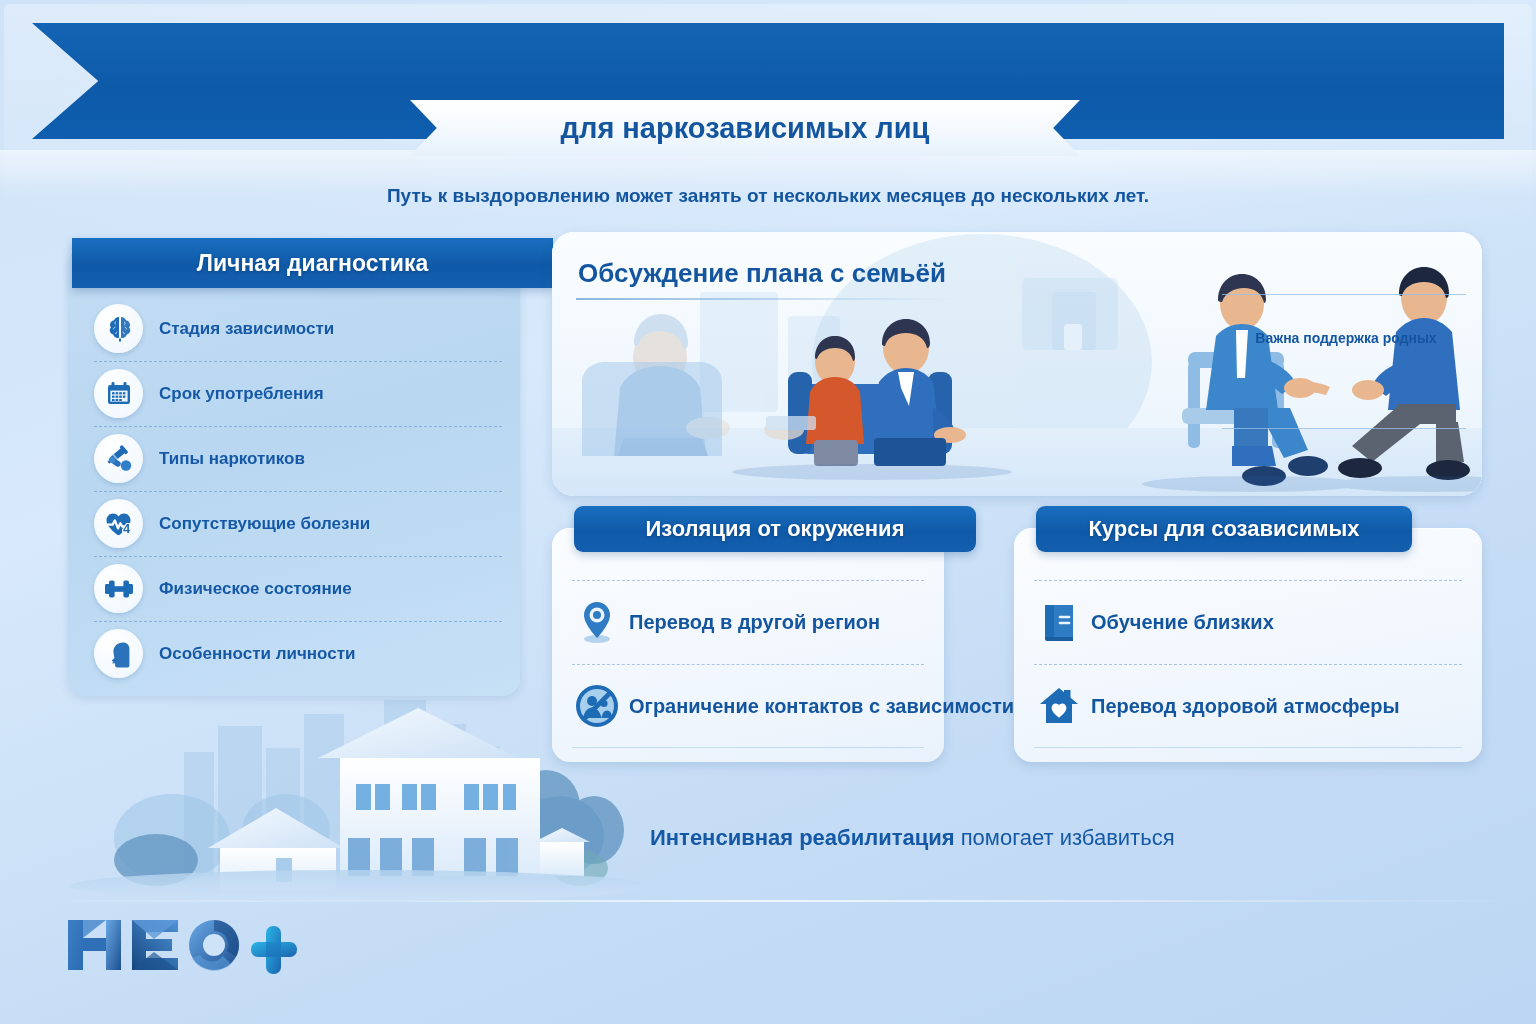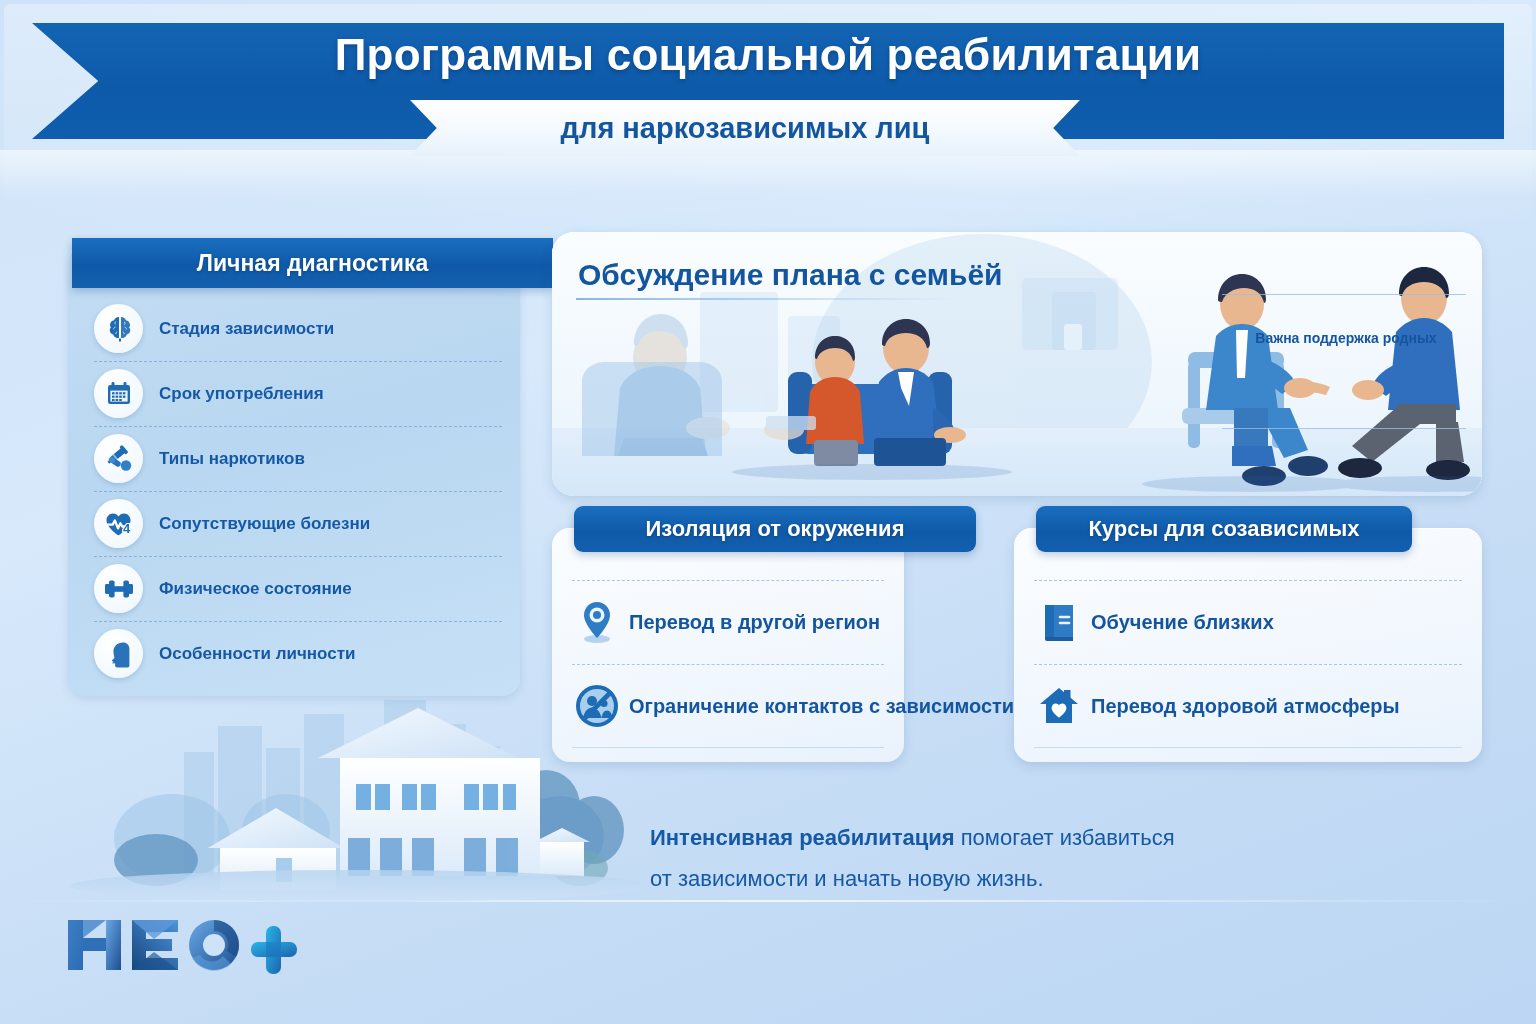--- a/index.html
+++ b/index.html
@@ -99,21 +99,21 @@
   
   .maincard{
     position:absolute; left:552px; top:232px; width:930px; height:264px;
     background:linear-gradient(170deg,#fbfdff 0%,#f4f9fe 45%,#eaf3fc 100%);
     border-radius:22px;
     box-shadow:0 4px 12px rgba(30,80,140,.15), inset 0 1px 0 rgba(255,255,255,.85);
     overflow:hidden;
   }
   .maincard-title{
     position:absolute; left:26px; top:26px;
-    color:#14559f; font-size:30px; font-weight:bold; white-space:nowrap; z-index:5;
+    color:#14559f; font-size:26px; font-weight:bold; white-space:nowrap; z-index:5;
   }
   .title-rule{
     position:absolute; left:24px; top:66px; width:378px; height:2px;
     background:linear-gradient(90deg,rgba(120,170,220,.85),rgba(120,170,220,0)); z-index:5;
   }
   .aside-note{
     position:absolute; right:22px; top:96px; width:228px;
     text-align:center; color:#14559f; font-size:14px; font-weight:bold;
     line-height:1.45; z-index:5;
   }
@@ -121,21 +121,21 @@
   .note-rule-b{ position:absolute; right:16px; top:196px; width:244px; height:1px; background:rgba(150,190,230,.8); z-index:4;}
   .scene{ position:absolute; inset:0; z-index:1; }
 
   
   .minicard{
     position:absolute; top:528px; height:234px;
     background:linear-gradient(170deg,#fbfdff 0%,#f3f8fe 50%,#e9f2fc 100%);
     border-radius:18px;
     box-shadow:0 4px 11px rgba(30,80,140,.15), inset 0 1px 0 rgba(255,255,255,.85);
   }
-  #card-isolation{ left:552px;  width:352px;padding-left:36px; }
+  #card-isolation{ left:552px;  width:392px;padding-left:36px; }
   #card-courses  { left:1014px; width:468px; }
   .minipill{
     position:absolute; top:-22px; height:46px;
     background:linear-gradient(180deg,#1a6ec0 0%,#0f5aa8 55%,#135fae 100%);
     border-radius:9px; display:flex; align-items:center; justify-content:center;
     color:#fff; font-size:22px; font-weight:bold; white-space:nowrap;
     text-shadow:0 1px 3px rgba(8,45,90,.45);
     box-shadow:0 3px 8px rgba(20,70,130,.28);
   }
   #pill-isolation{ left:22px; width:402px; }
@@ -170,23 +170,23 @@
 </head>
 <body>
 
 <div id="stage">
 
   <div class="frame-glow"></div>
   <div class="bg-sheen"></div>
   <div class="bg-sheen2"></div>
 
   <div class="ribbon"></div>
-  <div class="ribbon-title">Программы социальной реабилитации</div>
   <div class="subribbon"></div>
   <div class="subribbon-text">для наркозависимых лиц</div>
+  <div class="lede">Путь к выздоровлению может занять от нескольких месяцев до нескольких лет.</div>
 
   <svg class="house-art" viewBox="0 0 580 230">
     <defs>
       <linearGradient id="gSky" x1="0" y1="0" x2="0" y2="1">
         <stop offset="0" stop-color="#c9deF5"></stop>
           <stop offset="1" stop-color="#cfe3f8"></stop>
       </linearGradient>
       <linearGradient id="gWall" x1="0" y1="0" x2="0" y2="1">
         <stop offset="0" stop-color="#ffffff"></stop>
           <stop offset="1" stop-color="#dcebfa"></stop>
@@ -548,21 +548,20 @@
             <path d="M22 32.5s-7.4-5-7.4-9.6c0-2.5 1.9-4.4 4.2-4.4 1.4 0 2.6.7 3.2 1.8.6-1.1 1.8-1.8 3.2-1.8 2.3 0 4.2 1.9 4.2 4.4 0 4.6-7.4 9.6-7.4 9.6z" fill="#ffffff"></path>
           </svg>
         </span>
         <span class="mini-label">Перевод здоровой атмосферы</span>
       </div>
     </div>
   </div>
 
   <div class="closing">
     <div><b>Интенсивная реабилитация</b><span> помогает избавиться</span></div>
-    <div>от зависимости и начать новую жизнь.</div>
   </div>
 
   <svg class="logo" viewBox="0 0 250 74">
     <defs>
       <linearGradient id="lgA" x1="0" y1="0" x2="1" y2="1">
         <stop offset="0" stop-color="#3e7fc4"></stop>
           <stop offset="1" stop-color="#2a6bb4"></stop>
       </linearGradient>
       <linearGradient id="lgB" x1="0" y1="0" x2="1" y2="1">
         <stop offset="0" stop-color="#6aa8e6"></stop>

